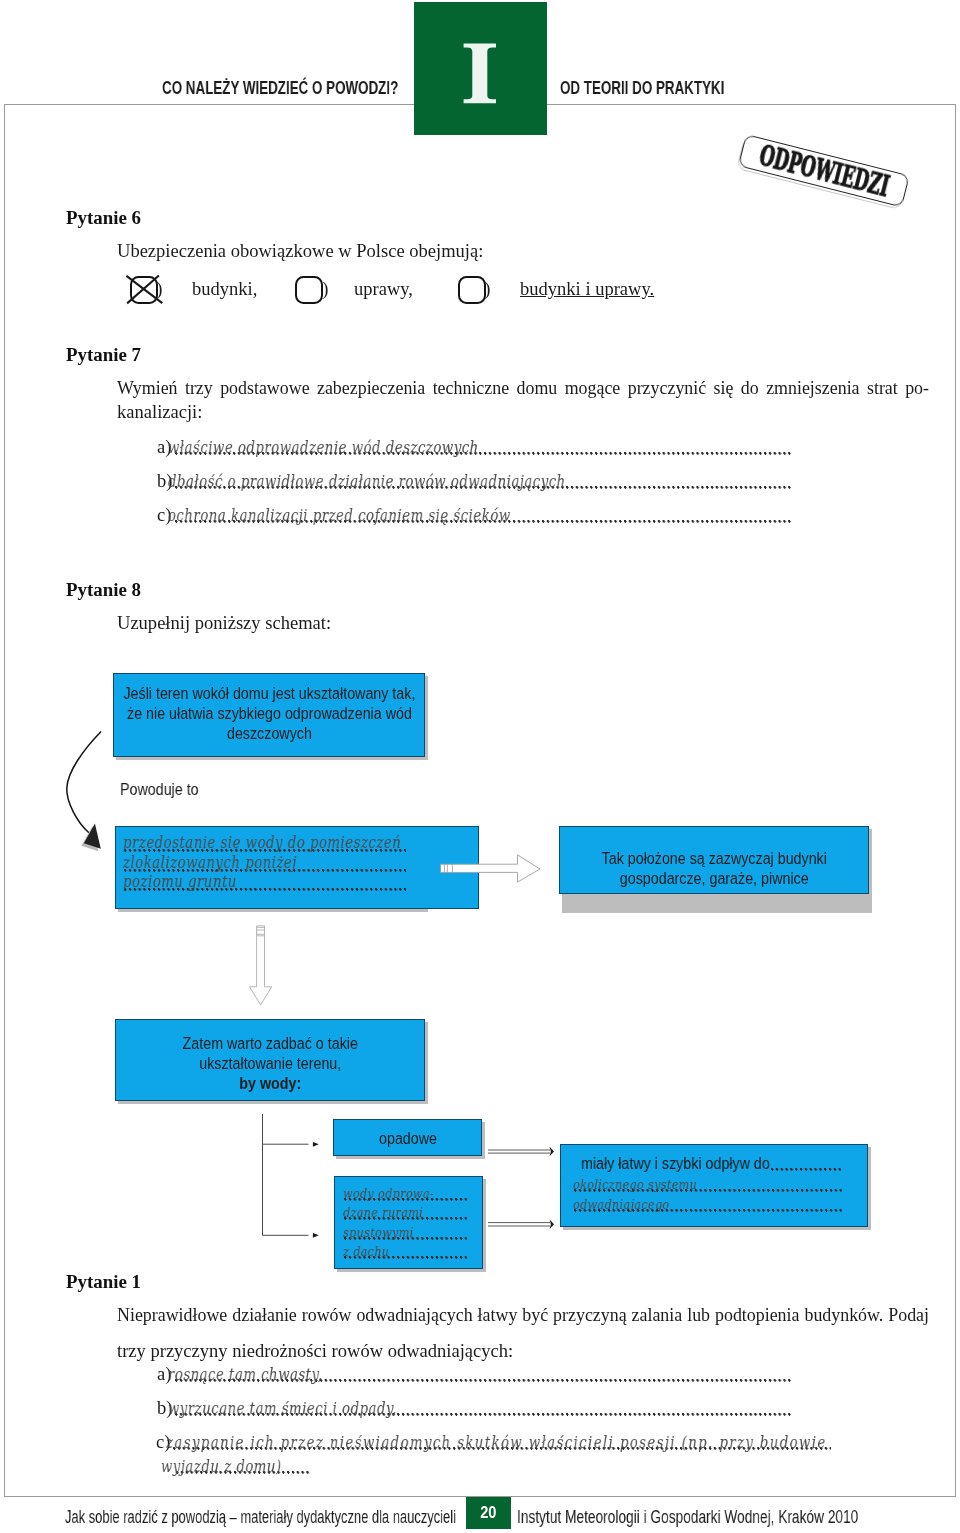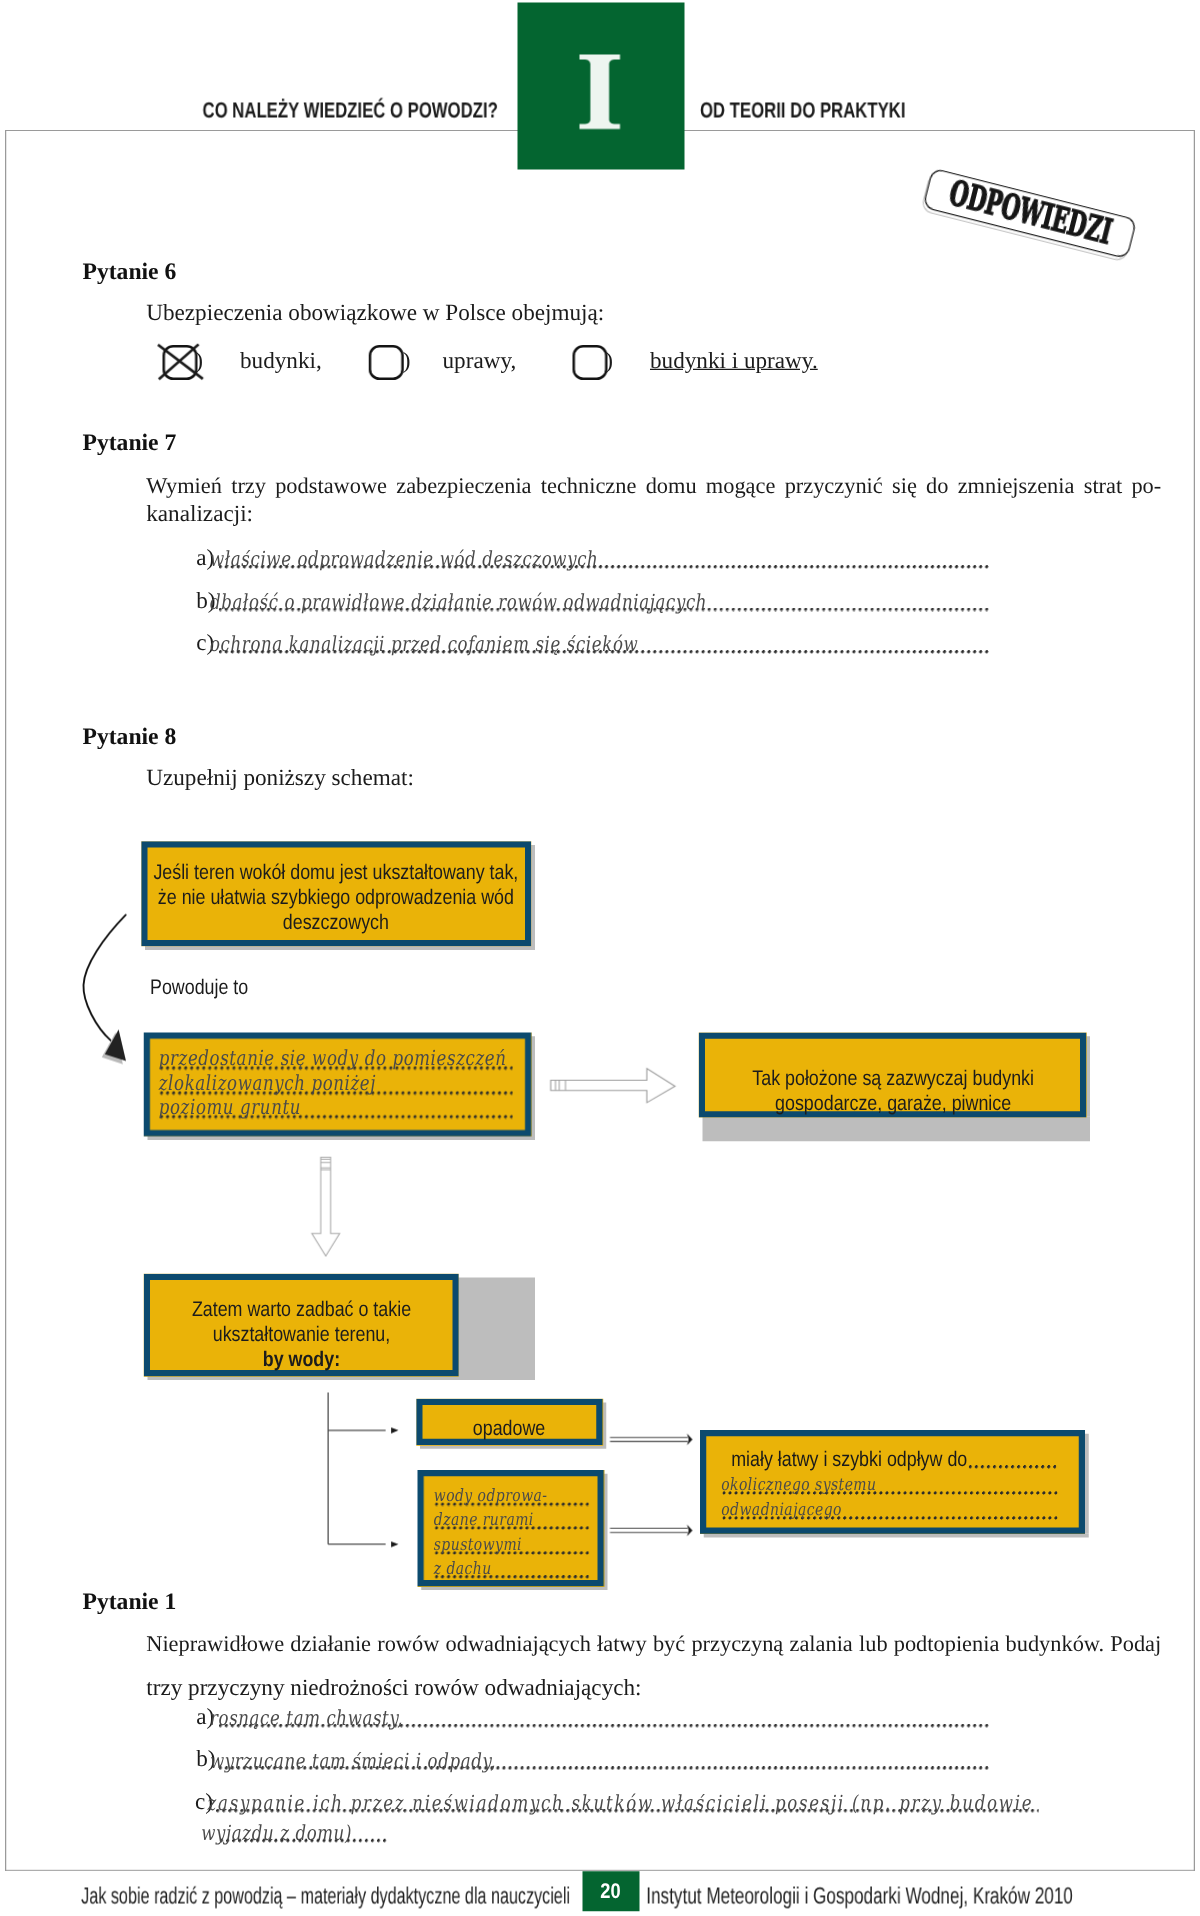--- a/index.html
+++ b/index.html
@@ -45,21 +45,21 @@
       transform:scaleX(.82);transform-origin:left center;}
   .dots{position:absolute;height:3px;
       background-image:radial-gradient(circle at 1.2px 1.4px, #2b2b2b 1.15px, rgba(0,0,0,0) 1.35px);
       background-size:4.83px 3px;background-repeat:repeat-x;}
 
   
   .cbox{width:28px;height:28px;border:2.6px solid #141414;border-radius:8.5px;box-sizing:border-box;background:#fff;}
 
   
   .dshadow{position:absolute;background:#bdbdbd;}
-  .dbox{background:#eab308;border:5px solid #0c4a6e;box-sizing:border-box;}
+  .dbox{background:#0ea5e9;border:1px solid #0c4a6e;box-sizing:border-box;}
   .dbox .inner{font-family:"Liberation Sans",sans-serif;font-size:16.9px;line-height:20px;
       text-align:center;color:#1c1c1c;white-space:nowrap;
       width:118.34%;margin-left:-9.17%;transform:scaleX(.845);}
 </style>
 </head>
 <body>
 
 <div class="abs" id="hdr-rule"></div>
 <div class="abs" id="frame"></div>
 <div class="abs" id="chapter-box">
@@ -143,21 +143,21 @@
 
 <svg class="abs" style="left:60px;top:722px;" width="54" height="140">
   <path d="M40.6 9.9 C23 28 7.5 50 6.8 66 C6.2 80 17 100 28.7 110.5" stroke="#ffffff" stroke-width="4.6" fill="none"></path>
   <path d="M40.6 9.9 C23 28 7.5 50 6.8 66 C6.2 80 17 100 28.7 110.5" stroke="#141414" stroke-width="1.5" fill="none" stroke-linecap="round"></path>
   <path d="M32.4 104.0 L21.4 123.8 L38.3 129.3 Z" fill="#b9b9b9"></path>
   <path d="M34.9 101.5 L23.9 121.3 L40.8 126.8 Z" fill="#222222"></path>
 </svg>
 <div class="abs sans" style="left:120px;top:780px;font-size:16.9px;transform:scaleX(.845);transform-origin:left top;white-space:nowrap;">Powoduje to</div>
 
 <div class="abs dshadow" style="left:118px;top:829px;width:310px;height:83px;"></div>
-<div class="abs dbox" style="left:115px;top:826px;width:310px;height:83px;">
+<div class="abs dbox" style="left:115px;top:826px;width:364px;height:83px;">
   <div class="dots" style="left:8px;top:22.0px;width:282px;"></div>
   <div class="abs hw" style="left:7px;top:6.0px;">przedostanie się wody do pomieszczeń</div>
   <div class="dots" style="left:8px;top:41.7px;width:282px;"></div>
   <div class="abs hw" style="left:7px;top:25.7px;">zlokalizowanych poniżej</div>
   <div class="dots" style="left:8px;top:61.4px;width:282px;"></div>
   <div class="abs hw" style="left:7px;top:45.4px;">poziomu gruntu</div>
 </div>
 
 <svg class="abs" style="left:438px;top:851px;" width="106" height="36">
   <path d="M2.6 13.2 H79.5 V3.9 L102 18 L79.5 31.1 V21.4 H2.6 Z" fill="#fff" stroke="#9d9d9d" stroke-width="0.9"></path>
@@ -171,21 +171,21 @@
     <div>gospodarcze, garaże, piwnice</div>
   </div>
 </div>
 
 <svg class="abs" style="left:247px;top:923px;" width="28" height="86">
   <path d="M9.6 2.8 H17.5 V63.8 H24.7 L13.6 81.8 L2.5 63.8 H9.6 Z" fill="#fff" stroke="#a8a8a8" stroke-width="0.85"></path>
   <path d="M9.6 4.4 H17.5 M9.6 7.0 H17.5 M9.6 11.3 H17.5 M9.6 12.8 H17.5" stroke="#a8a8a8" stroke-width="0.8" fill="none"></path>
 </svg>
 
 <div class="abs dshadow" style="left:118px;top:1022px;width:310px;height:82px;"></div>
-<div class="abs dbox" style="left:115px;top:1019px;width:252px;height:82px;">
+<div class="abs dbox" style="left:115px;top:1019px;width:310px;height:82px;">
   <div class="inner" style="padding-top:14px;">
     <div>Zatem warto zadbać o takie</div>
     <div>ukształtowanie terenu,</div>
     <div style="font-weight:bold;">by wody:</div>
   </div>
 </div>
 
 <svg class="abs" style="left:260px;top:1110px;" width="62" height="132">
   <path d="M2.5 4 V125.3" stroke="#4a4a4a" stroke-width="1" fill="none"></path>
   <path d="M2.5 34.2 H48.5" stroke="#4a4a4a" stroke-width="1" fill="none"></path>

